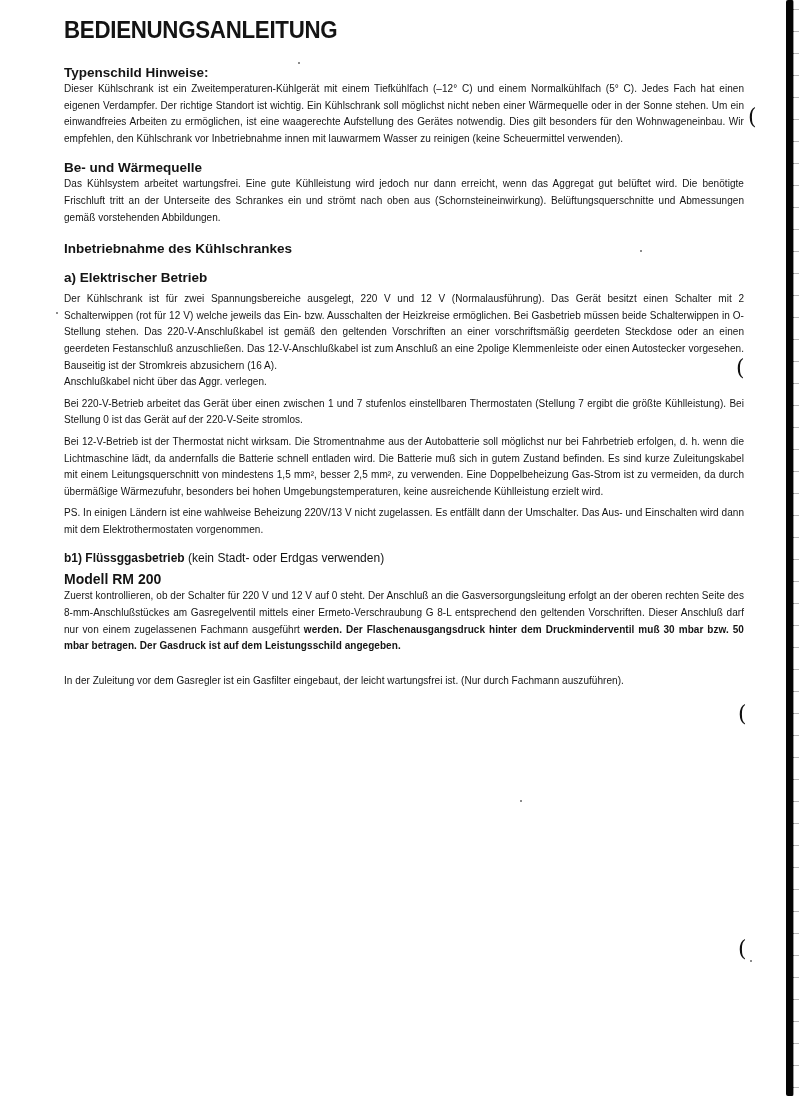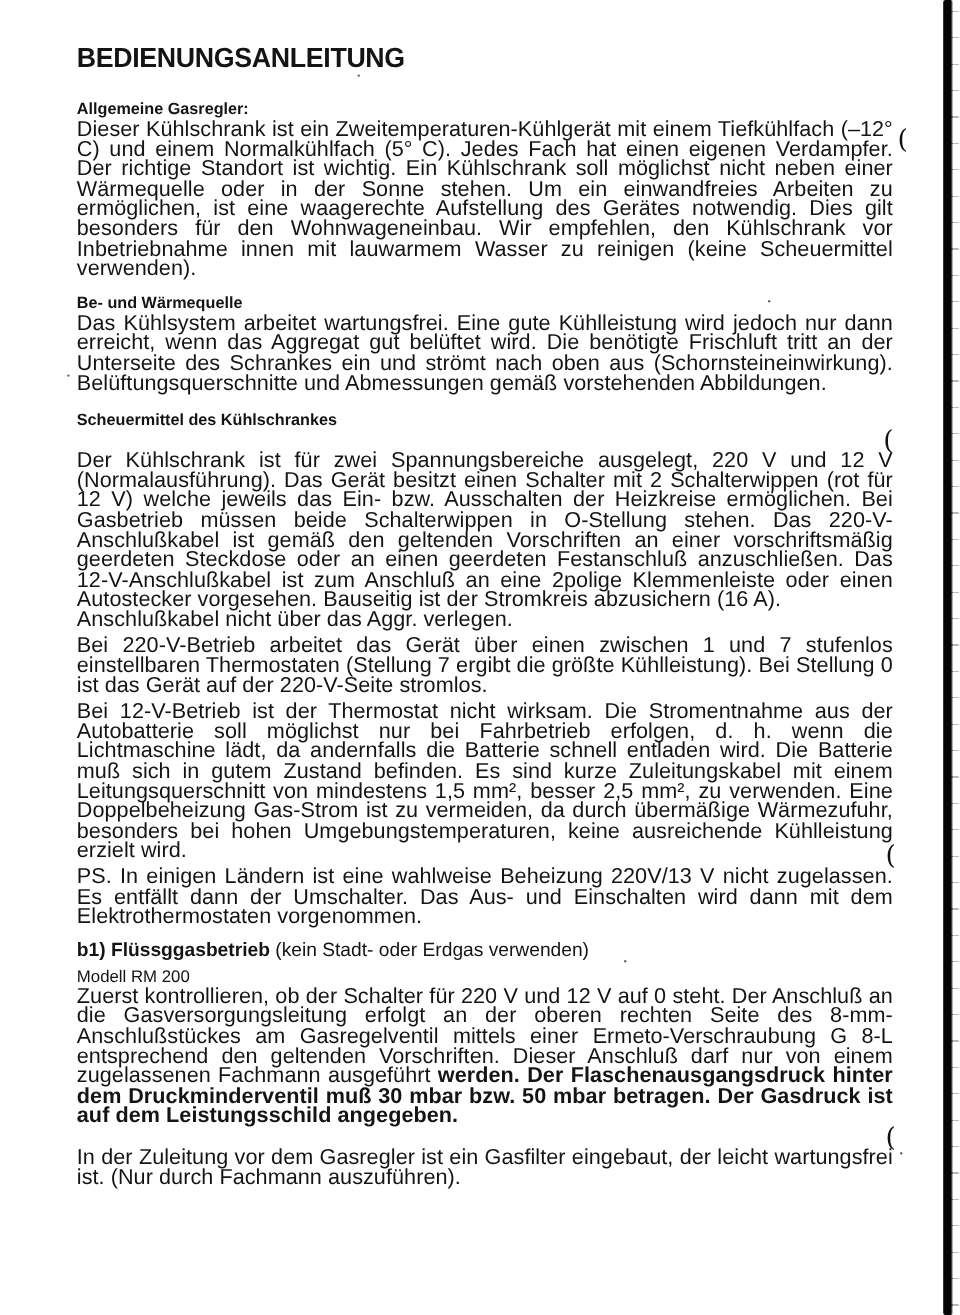--- a/index.html
+++ b/index.html
@@ -1,34 +1,34 @@
 <!DOCTYPE html>
 <html><head>
 <meta charset="utf-8">
 <style>
   html, body { margin: 0; padding: 0; background: #ffffff; }
   body {
     width: 800px; height: 1096px; position: relative; overflow: hidden;
     font-family: "Liberation Sans", sans-serif; color: #141414;
   }
-  .page { position: absolute; left: 64px; top: 34px; width: 680px; }
+  .page { position: absolute; left: 64px; top: 16px; width: 680px; }
   .title {
     font-weight: bold; font-size: 23px; letter-spacing: -0.3px;
     margin: 0 0 20px 0; line-height: 28px; transform: scaleX(0.97); transform-origin: left;
   }
   .h2 { font-weight: bold; font-size: 13.5px; line-height: 17px; margin: 0; }
   p {
-    margin: 0; font-size: 18px; line-height: 16.6px; text-align: justify;
+    margin: 0; font-size: 10px; line-height: 16.6px; text-align: justify;
     letter-spacing: 0.05px;
   }
   .sec-gap { height: 12px; }
   .para-gap { height: 5px; }
   .u { text-underline-offset: 2px; }
   .b { font-weight: bold; }
-  .model { font-weight: normal; font-size: 14px; line-height: 17px; margin: 4px 0 0 0; }
+  .model { font-weight: bold; font-size: 14px; line-height: 17px; margin: 4px 0 0 0; }
   .right-border {
     position: absolute; left: 786px; top: 0; width: 8px; height: 1096px;
     background: #050505; border-radius: 2px;
   }
   .right-border::after {
     content: ""; position: absolute; left: 7px; top: 0; width: 6px; height: 100%;
     background: repeating-linear-gradient(180deg, #ffffff 0 9px, #8a8a8a 9px 10px, #ffffff 10px 22px);
     opacity: 0.6;
   }
   .margin-mark {
@@ -37,54 +37,55 @@
   }
   .speck { position: absolute; width: 2px; height: 2px; background: #666; border-radius: 1px; }
 </style>
 </head>
 <body>
 
 <div class="page">
   <h1 class="title">BEDIENUNGSANLEITUNG</h1>
 
   <section>
-    <div class="h2">Allgemeine Gasregler:</div>
+    <div class="h2">Typenschild Hinweise:</div>
     <p>Dieser Kühlschrank ist ein Zweitemperaturen-Kühlgerät mit einem Tiefkühlfach (–12° C) und einem Normalkühlfach (5° C). Jedes Fach hat einen eigenen Verdampfer. Der richtige Standort ist wichtig. Ein Kühlschrank soll möglichst nicht neben einer Wärmequelle oder in der Sonne stehen. Um ein einwandfreies Arbeiten zu ermöglichen, ist eine waagerechte Aufstellung des Gerätes notwendig. Dies gilt besonders für den Wohnwageneinbau. Wir empfehlen, den Kühlschrank vor Inbetriebnahme innen mit lauwarmem Wasser zu reinigen (keine Scheuermittel verwenden).</p>
   </section>
 
   <div class="sec-gap"></div>
 
   <section>
     <div class="h2">Be- und Wärmequelle</div>
     <p><span>Das Kühlsystem arbeitet wartungsfrei. Eine gute Kühlleistung wird jedoch nur dann erreicht, wenn das Aggregat</span><span class="u"> gut belüftet wird.</span><span> Die benötigte Frischluft tritt an der Unterseite des Schrankes ein und strömt nach oben aus (Schornsteineinwirkung). Belüftungsquerschnitte und Abmessungen gemäß vorstehenden Abbildungen.</span></p>
   </section>
 
   <div class="sec-gap" style="height:14px"></div>
 
   <section>
-    <div class="h2">Scheuermittel des Kühlschrankes</div>
+    <div class="h2">Inbetriebnahme des Kühlschrankes</div>
   </section>
 
   <div class="sec-gap"></div>
 
   <section>
+    <div class="h2">a) Elektrischer Betrieb</div>
     <div class="para-gap"></div>
     <p><span>Der Kühlschrank ist für zwei Spannungsbereiche ausgelegt, 220 V und 12 V (Normalausführung). Das Gerät besitzt einen Schalter mit 2 Schalterwippen (rot für 12 V) welche jeweils das Ein- bzw. Ausschalten der Heizkreise ermöglichen. Bei Gasbetrieb müssen beide Schalterwippen in O-Stellung stehen. Das 220-V-Anschlußkabel ist gemäß den geltenden Vorschriften an einer vorschriftsmäßig geerdeten Steckdose oder an einen geerdeten Festanschluß anzuschließen. Das 12-V-Anschlußkabel ist zum Anschluß an eine 2polige Klemmenleiste oder einen Autostecker vorgesehen. Bauseitig ist der Stromkreis abzusichern (16 A).</span><br><span>Anschlußkabel</span><span class="u"> nicht über das Aggr. verlegen.</span></p>
     <div class="para-gap"></div>
     <p>Bei 220-V-Betrieb arbeitet das Gerät über einen zwischen 1 und 7 stufenlos einstellbaren Thermostaten (Stellung 7 ergibt die größte Kühlleistung). Bei Stellung 0 ist das Gerät auf der 220-V-Seite stromlos.</p>
     <div class="para-gap"></div>
     <p>Bei 12-V-Betrieb ist der Thermostat nicht wirksam. Die Stromentnahme aus der Autobatterie soll möglichst nur bei Fahrbetrieb erfolgen, d. h. wenn die Lichtmaschine lädt, da andernfalls die Batterie schnell entladen wird. Die Batterie muß sich in gutem Zustand befinden. Es sind kurze Zuleitungskabel mit einem Leitungsquerschnitt von mindestens 1,5 mm², besser 2,5 mm², zu verwenden. Eine Doppelbeheizung Gas-Strom ist zu vermeiden, da durch übermäßige Wärmezufuhr, besonders bei hohen Umgebungstemperaturen, keine ausreichende Kühlleistung erzielt wird.</p>
     <div class="para-gap"></div>
     <p>PS. In einigen Ländern ist eine wahlweise Beheizung 220V/13 V  nicht zugelassen. Es entfällt dann der Umschalter. Das Aus- und Einschalten wird dann mit dem Elektrothermostaten vorgenommen.</p>
   </section>
 
   <div class="sec-gap"></div>
 
   <section>
-    <div class="h2" style="font-size:16px"><span>b1) Flüssggasbetrieb</span><span style="font-weight:normal"> (kein Stadt- oder Erdgas verwenden)</span></div>
+    <div class="h2" style="font-size:12px"><span>b1) Flüssggasbetrieb</span><span style="font-weight:normal"> (kein Stadt- oder Erdgas verwenden)</span></div>
     <div class="model">Modell RM 200</div>
     <p><span>Zuerst kontrollieren, ob der Schalter für 220 V und 12 V auf 0 steht. Der Anschluß an die Gasversorgungsleitung erfolgt an der oberen rechten Seite des 8-mm-Anschlußstückes am Gasregelventil mittels einer Ermeto-Verschraubung G 8-L entsprechend den geltenden Vorschriften. Dieser Anschluß darf nur von einem zugelassenen Fachmann ausgeführt </span><span class="b">werden. Der Flaschenausgangsdruck hinter dem Druckminderventil muß 30 mbar bzw. 50 mbar betragen. Der Gasdruck ist auf dem Leistungsschild angegeben.</span></p>
     <div class="para-gap"></div>
     <div class="para-gap" style="height:8px"></div>
     <div class="para-gap"></div>
     <p>In der Zuleitung vor dem Gasregler ist ein Gasfilter eingebaut, der leicht wartungsfrei ist. (Nur durch Fachmann auszuführen).</p>
   </section>
 </div>
 
 <span class="margin-mark" style="left:748px; top:106px;">(</span>

